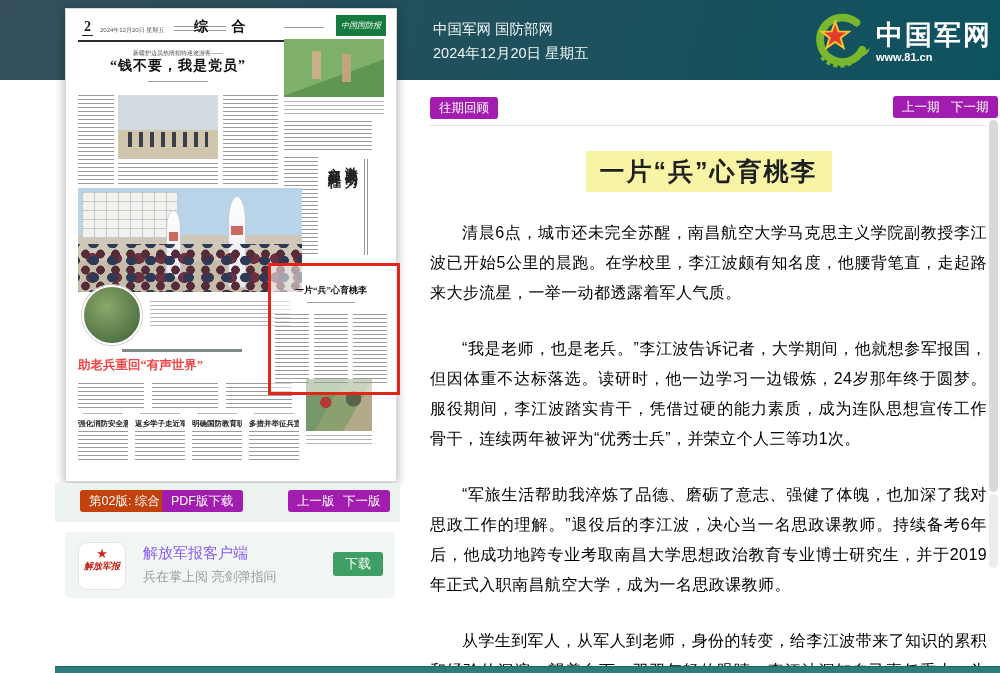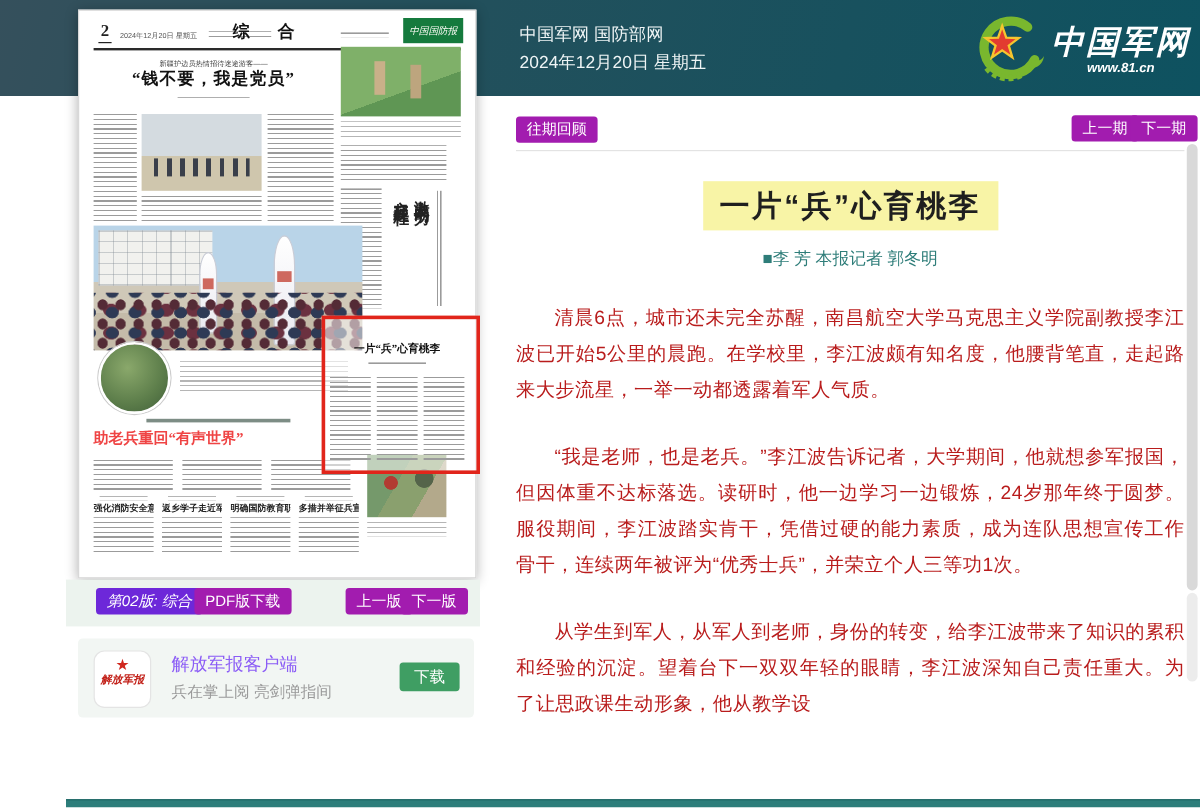--- a/index.html
+++ b/index.html
@@ -5,40 +5,40 @@
   html,body{margin:0;padding:0;background:#fff;}
   .page{position:relative;width:1000px;height:673px;overflow:hidden;background:#fff;
         font-family:"Liberation Sans",sans-serif;}
   .abs{position:absolute;}
 
   
   .hdr{left:0;top:0;width:1000px;height:80px;
        background:linear-gradient(105deg,#35505c 0%,#22505c 40%,#0e5260 100%);}
   .hdr-text{left:433px;top:17px;color:#eef4f5;font-size:14.5px;line-height:24px;}
   .logo{right:8px;top:11px;display:flex;align-items:center;gap:6px;}
-  .logo-txt{color:#fff;text-align:center;font-style:italic;}
+  .logo-txt{color:#fff;text-align:left;}
   .logo-title{font-size:27px;font-weight:bold;letter-spacing:2px;line-height:30px;}
   .logo-url{font-size:11px;font-weight:bold;line-height:15px;}
 
   
   .btn{display:inline-block;border-radius:3px;color:#fff;font-size:12.5px;
        padding:4px 9px;line-height:14px;cursor:pointer;white-space:nowrap;}
   .btn-teal{background:#a21caf;}
-  .btn-green{background:#6d28d9;font-style:italic;}
+  .btn-green{background:#c2410c;}
   .btn-dl{background:#3f9e63;font-size:13px;padding:5px 12px;}
 
   .divider{left:430px;top:125px;width:557px;height:1px;background:#e3e3e3;}
 
   
   .article{left:430px;top:135px;width:557px;height:538px;overflow:hidden;}
   .a-title{text-align:center;margin-top:16px;}
   .a-title span{display:inline-block;background:#f8f4a6;color:#1f1f1f;
                 font-size:25px;font-weight:bold;padding:4px 14px;letter-spacing:2px;}
   .a-byline{text-align:center;color:#2e7d79;font-size:14px;margin-top:15px;}
-  .para{font-size:16px;line-height:30px;color:#b91c1c;text-align:justify;
+  .para{font-size:16px;line-height:30px;color:#000000;text-align:justify;
         text-indent:2em;margin-top:26px;letter-spacing:0.4px;}
 
   
   .sb-thumb{left:989px;top:120px;width:9px;height:372px;background:#d9d9d9;border-radius:5px;}
   .sb-thumb2{left:989px;top:494px;width:9px;height:74px;background:#ececec;border-radius:5px;}
 
   .bottom-bar{left:55px;top:666px;width:945px;height:7px;background:#2c7d7a;border-top:1px solid #1e6664;}
 
   
   .paper{left:65px;top:8px;width:330px;height:472px;background:#fff;border:1px solid #d8d8d8;
@@ -229,23 +229,23 @@
 
   <span class="btn btn-teal abs" style="left:430px;top:97px;">往期回顾</span>
   <span class="btn btn-teal abs" style="left:893px;top:96px;">上一期</span>
   <span class="btn btn-teal abs" style="left:942px;top:96px;">下一期</span>
   <div class="abs divider"></div>
 
   <div class="abs article">
     <div class="a-title">
       <span>一片“兵”心育桃李</span>
     </div>
-    <div class="a-byline">■李 芳 本报记者 郭冬明</div>
     <p class="para">清晨6点，城市还未完全苏醒，南昌航空大学马克思主义学院副教授李江波已开始5公里的晨跑。在学校里，李江波颇有知名度，他腰背笔直，走起路来大步流星，一举一动都透露着军人气质。</p>
     <p class="para">“我是老师，也是老兵。”李江波告诉记者，大学期间，他就想参军报国，但因体重不达标落选。读研时，他一边学习一边锻炼，24岁那年终于圆梦。服役期间，李江波踏实肯干，凭借过硬的能力素质，成为连队思想宣传工作骨干，连续两年被评为“优秀士兵”，并荣立个人三等功1次。</p>
+    <p class="para">“军旅生活帮助我淬炼了品德、磨砺了意志、强健了体魄，也加深了我对思政工作的理解。”退役后的李江波，决心当一名思政课教师。持续备考6年后，他成功地跨专业考取南昌大学思想政治教育专业博士研究生，并于2019年正式入职南昌航空大学，成为一名思政课教师。</p>
     <p class="para">从学生到军人，从军人到老师，身份的转变，给李江波带来了知识的累积和经验的沉淀。望着台下一双双年轻的眼睛，李江波深知自己责任重大。为了让思政课生动形象，他从教学设</p>
   </div>
 
   <div class="abs sb-thumb"></div>
   <div class="abs sb-thumb2"></div>
 
   <div class="abs bottom-bar"></div>
 </div>
 
 </body></html>

